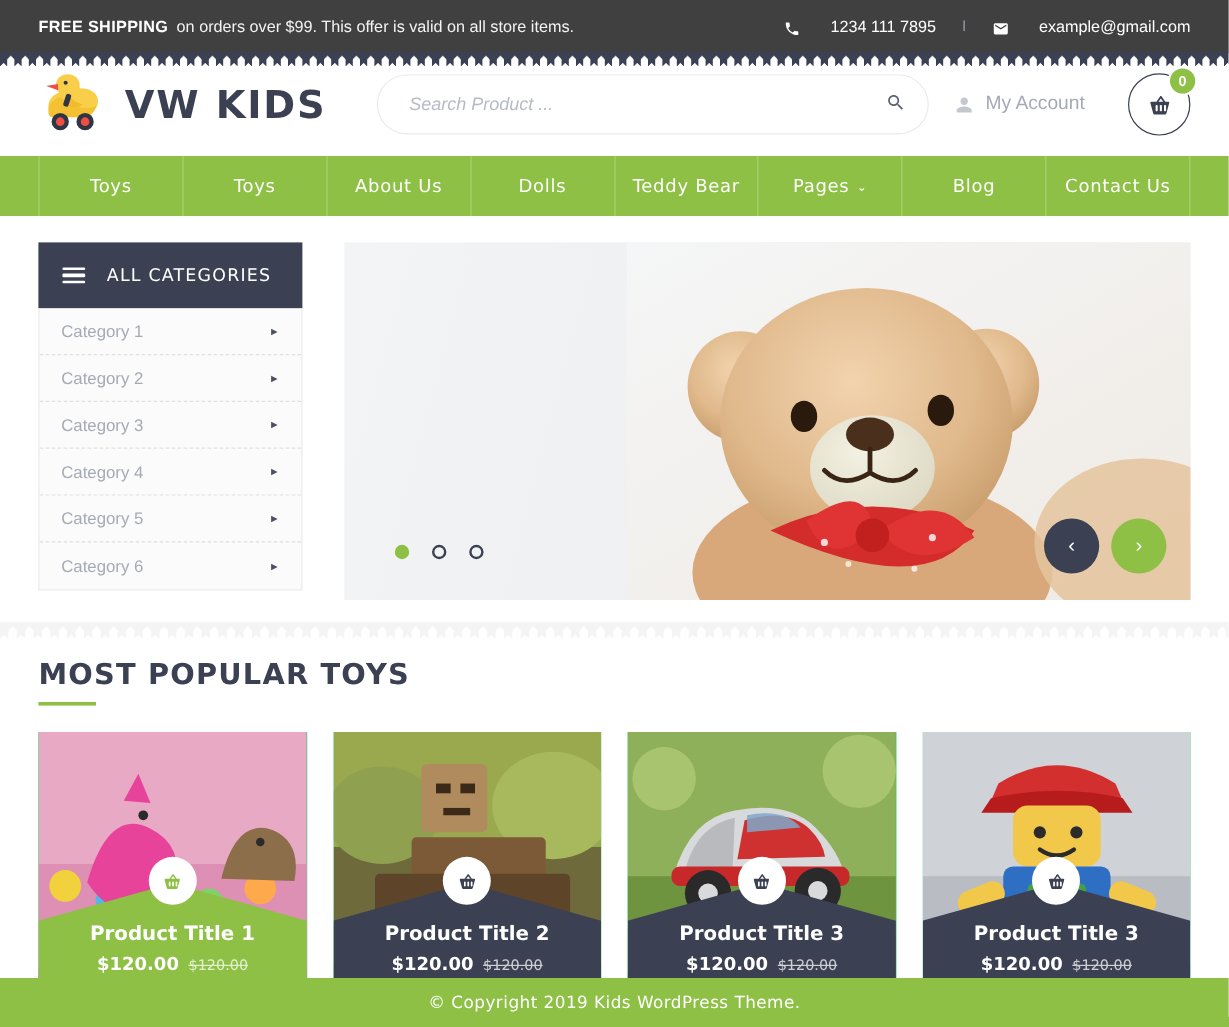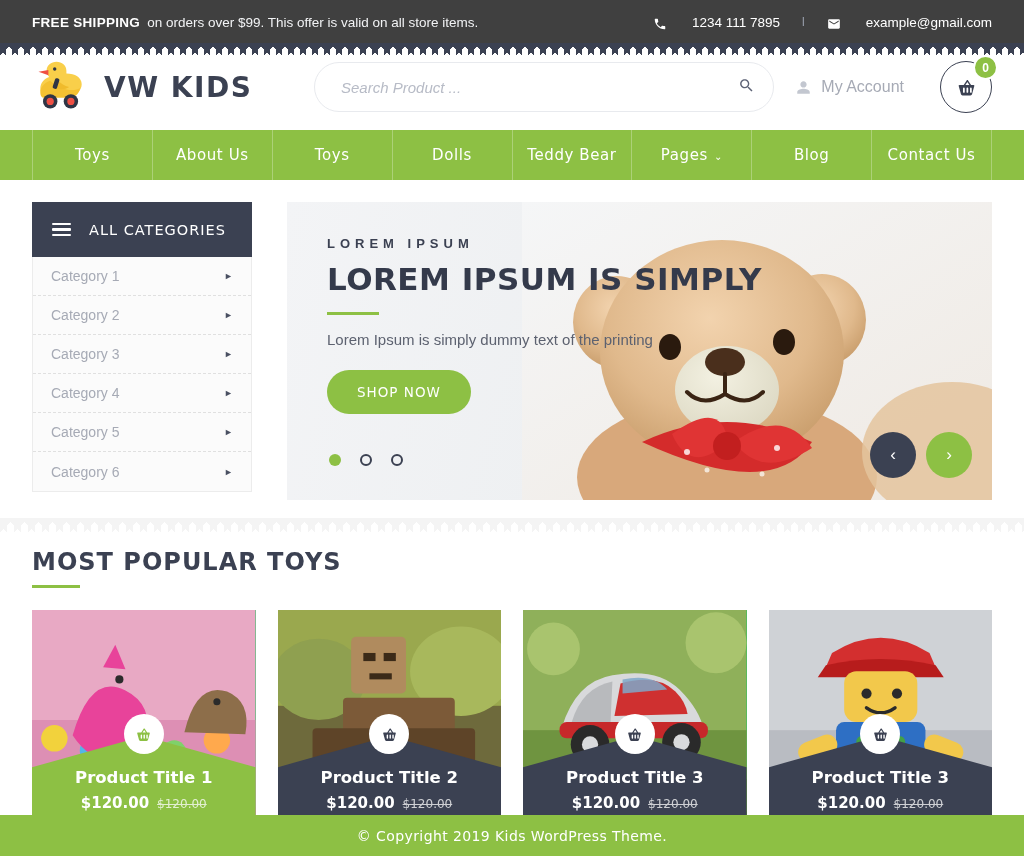--- a/index.html
+++ b/index.html
@@ -60,21 +60,21 @@
     display: flex;
     align-items: center;
     padding: 0 32px;
     gap: 0;
   }
   .logo-block { display: flex; align-items: center; gap: 14px; width: 250px; }
   .logo-mark { width: 58px; height: 54px; flex: none; }
   .logo-text {
     font-family: "DejaVu Sans", sans-serif;
     font-weight: bold;
-    font-size: 28px;
+    font-size: 32px;
     color: #3b4152;
     letter-spacing: 1.5px;
   }
 
   .search-wrap {
     flex: none;
     width: 460px;
     margin-left: 32px;
     position: relative;
   }
@@ -443,24 +443,24 @@
       <div class="cart-badge">0</div>
     </div>
   </div>
 </div>
 
 <nav class="nav">
   <div class="nav-item">
       <span>Toys</span>
     </div>
   <div class="nav-item">
+      <span>Toys</span>
+    </div>
+  <div class="nav-item">
       <span>About Us</span>
-    </div>
-  <div class="nav-item">
-      <span>Toys</span>
     </div>
   <div class="nav-item">
       <span>Dolls</span>
     </div>
   <div class="nav-item">
       <span>Teddy Bear</span>
     </div>
   <div class="nav-item">
     <span>Pages</span>
     <span class="chev">⌄</span>
@@ -545,27 +545,20 @@
         <path d="M212 240 q50 -36 78 6 q-50 32 -78 -6z" fill="#e03434"></path>
         <circle cx="205" cy="244" r="14" fill="#c21f1f"></circle>
         <circle cx="165" cy="250" r="3" fill="#fff" opacity=".8"></circle>
         <circle cx="255" cy="246" r="3" fill="#fff" opacity=".8"></circle>
         <circle cx="185" cy="268" r="2.5" fill="#fff" opacity=".7"></circle>
         <circle cx="240" cy="272" r="2.5" fill="#fff" opacity=".7"></circle>
         <ellipse cx="430" cy="250" rx="90" ry="70" fill="#e4c49e" opacity=".85"></ellipse>
       </svg>
     </div>
 
-    <div class="hero-content">
-      <div class="hero-kicker">LOREM IPSUM</div>
-      <h1 class="hero-title">LOREM IPSUM IS SIMPLY</h1>
-      <div class="hero-rule"></div>
-      <p class="hero-desc">Lorem Ipsum is simply dummy text of the printing</p>
-      <button class="shop-btn">SHOP NOW</button>
-    </div>
 
     <div class="hero-dots">
       <span class="dot active"></span>
       <span class="dot idle"></span>
       <span class="dot idle"></span>
     </div>
 
     <div class="hero-navs">
       <button class="hero-arrow prev">‹</button>
       <button class="hero-arrow next">›</button>

